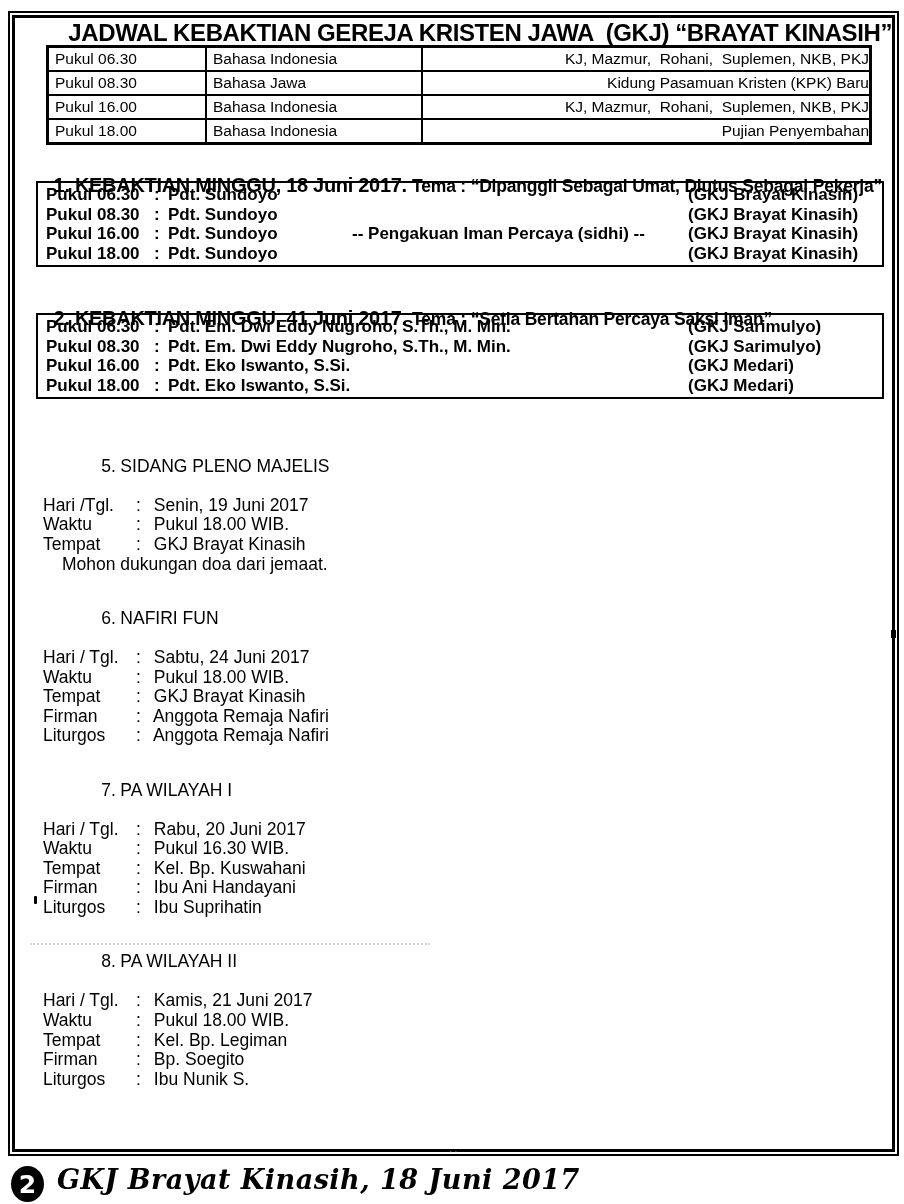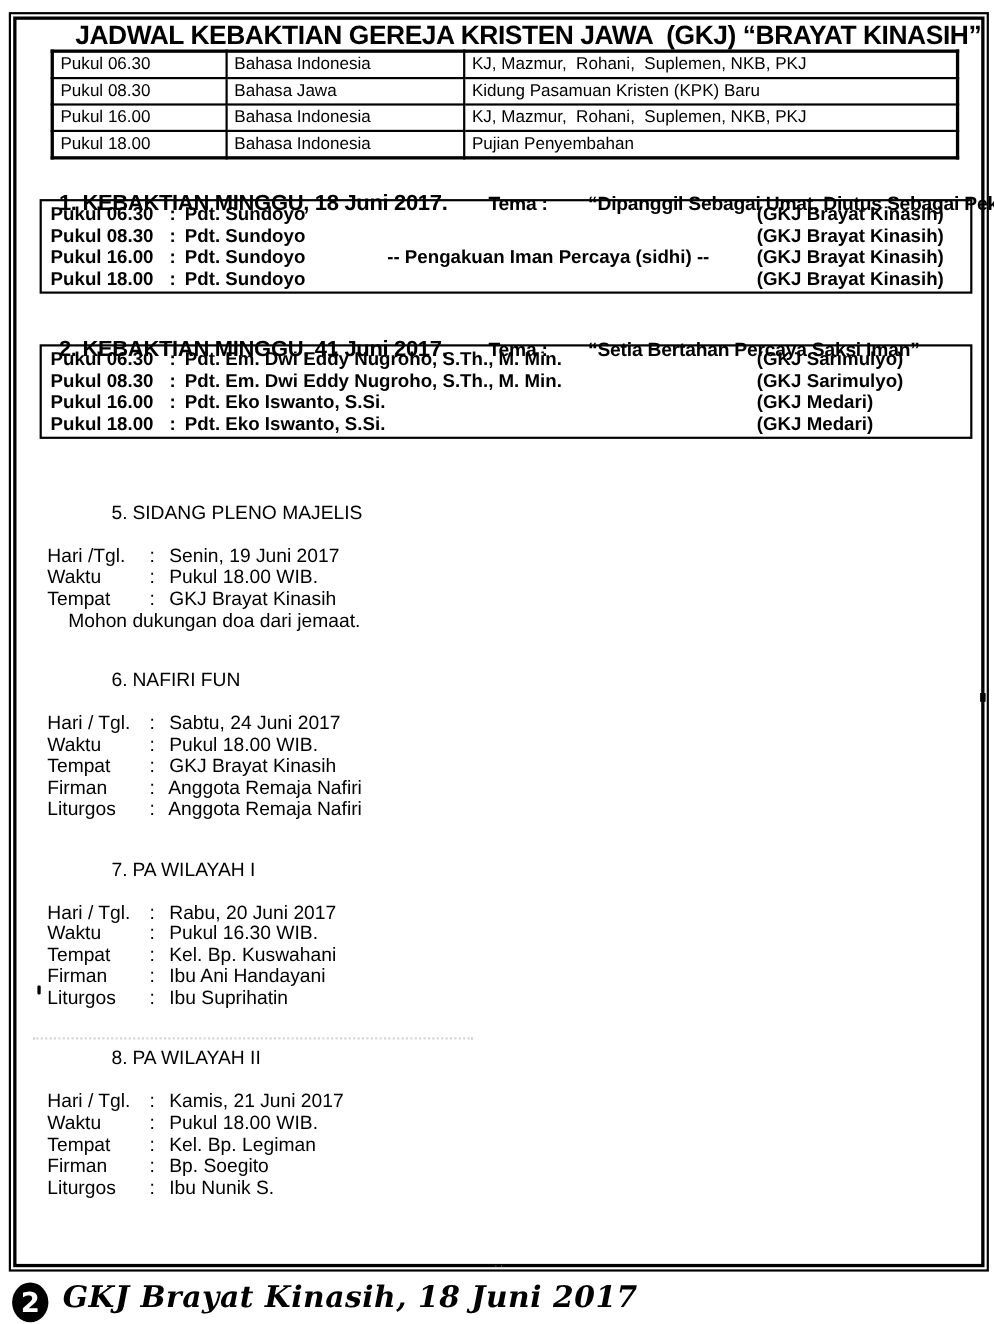--- a/index.html
+++ b/index.html
@@ -26,25 +26,25 @@
     position:absolute;left:31px;top:27px;
     border-collapse:collapse;table-layout:fixed;width:816px;
     border:3px solid #000;
   }
   .sched td{
     border:2px solid #000;font-size:15.5px;line-height:18px;
     padding:2px 0 2px 6px;white-space:pre;overflow:hidden;
   }
   .col-time{width:150px;}
   .col-lang{width:208px;}
-  .col-song{width:440px;}
+  .col-song{width:440px;text-align:right;}
   
   .svc-heading{position:absolute;left:3px;white-space:pre;}
   .svc-heading .num,.svc-heading .main{font-size:20px;font-weight:bold;letter-spacing:-0.3px;}
-  .svc-heading .tema-label,.svc-heading .tema{font-size:17.5px;font-weight:bold;letter-spacing:-0.2px;margin-left:32px;}
+  .svc-heading .tema-label,.svc-heading .tema{font-size:17.5px;font-weight:bold;letter-spacing:-0.2px;}
   #svc1-heading{top:138px;}
   #svc2-heading{top:271px;}
   
   .svc-box{
     position:absolute;left:21px;width:848px;box-sizing:border-box;
     border:2px solid #000;padding:2px 8px;
   }
   #svc1-box{top:163px;}
   #svc2-box{top:295px;}
   .svc-row{display:flex;font-size:17px;font-weight:bold;line-height:19.5px;white-space:pre;}

